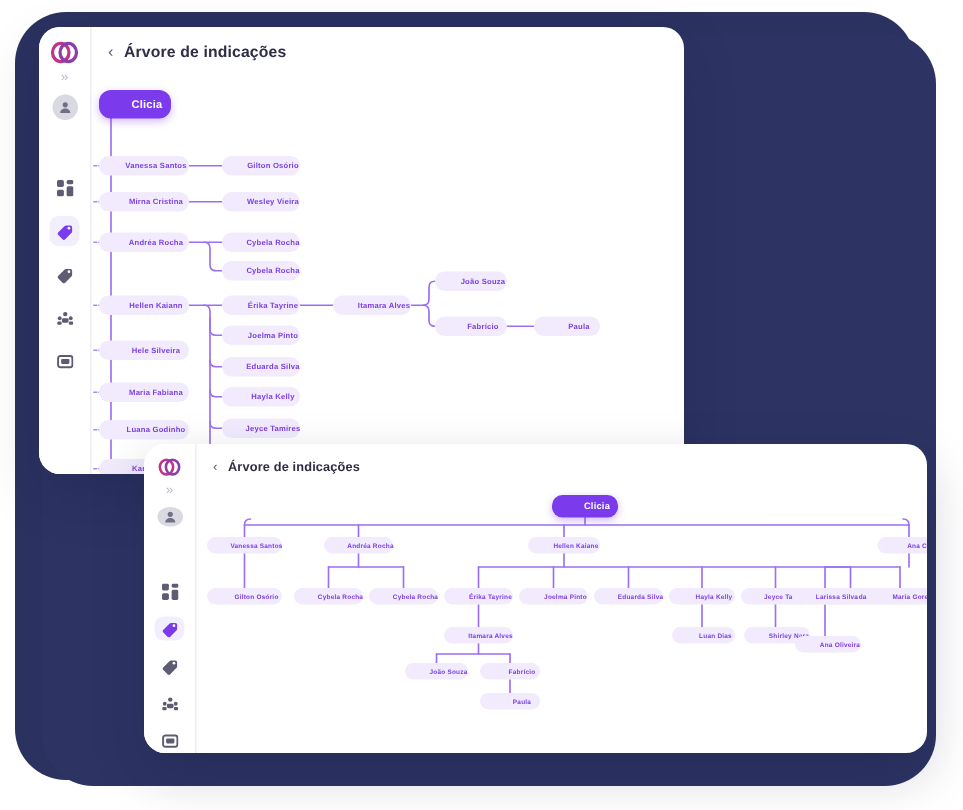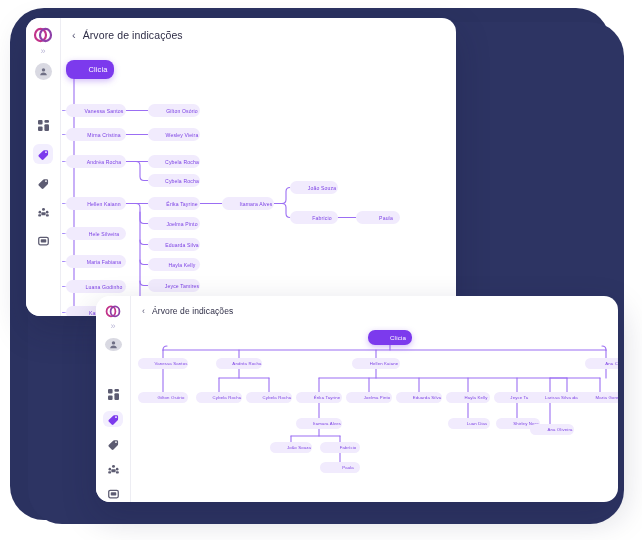--- a/index.html
+++ b/index.html
@@ -46,36 +46,36 @@
   }
   .sb-item.active{background:#f2eefe;}
 
   
   .card-head{
     position:absolute;left:34px;top:0;right:0;height:34px;
     display:flex;align-items:center;gap:7px;padding-left:12px;
     box-sizing:border-box;
   }
   .back-chev{font-size:11px;color:#5b5a78;line-height:1;cursor:pointer;}
-  .head-title{font-size:10.5px;font-weight:400;color:#2e2d46;letter-spacing:.1px;white-space:nowrap;}
+  .head-title{font-size:10.5px;font-weight:700;color:#2e2d46;letter-spacing:.1px;white-space:nowrap;}
   .card-bottom .card-head{height:30px;}
   .card-bottom .head-title{font-size:8.5px;}
   .card-bottom .back-chev{font-size:9px;}
 
   
   .canvas{position:absolute;left:34px;top:34px;right:0;bottom:0;overflow:hidden;}
   .card-bottom .canvas{top:30px;}
   .canvas svg{position:absolute;left:0;top:0;}
 
   
   .node{
     position:absolute;box-sizing:border-box;
     background:#f1ebfd;color:#7b3fe4;
     border-radius:7px;
-    font-size:5.1px;font-weight:400;letter-spacing:.15px;
+    font-size:5.1px;font-weight:700;letter-spacing:.15px;
     display:flex;align-items:center;justify-content:center;
     white-space:nowrap;cursor:pointer;
     height:13px;
     padding-left:16px;
   }
   .node.root{
     background:#7c3aed;color:#ffffff;border-radius:8px;
     font-size:7.4px;height:19px;
     box-shadow:0 2px 6px rgba(124,58,237,.35);
   }

